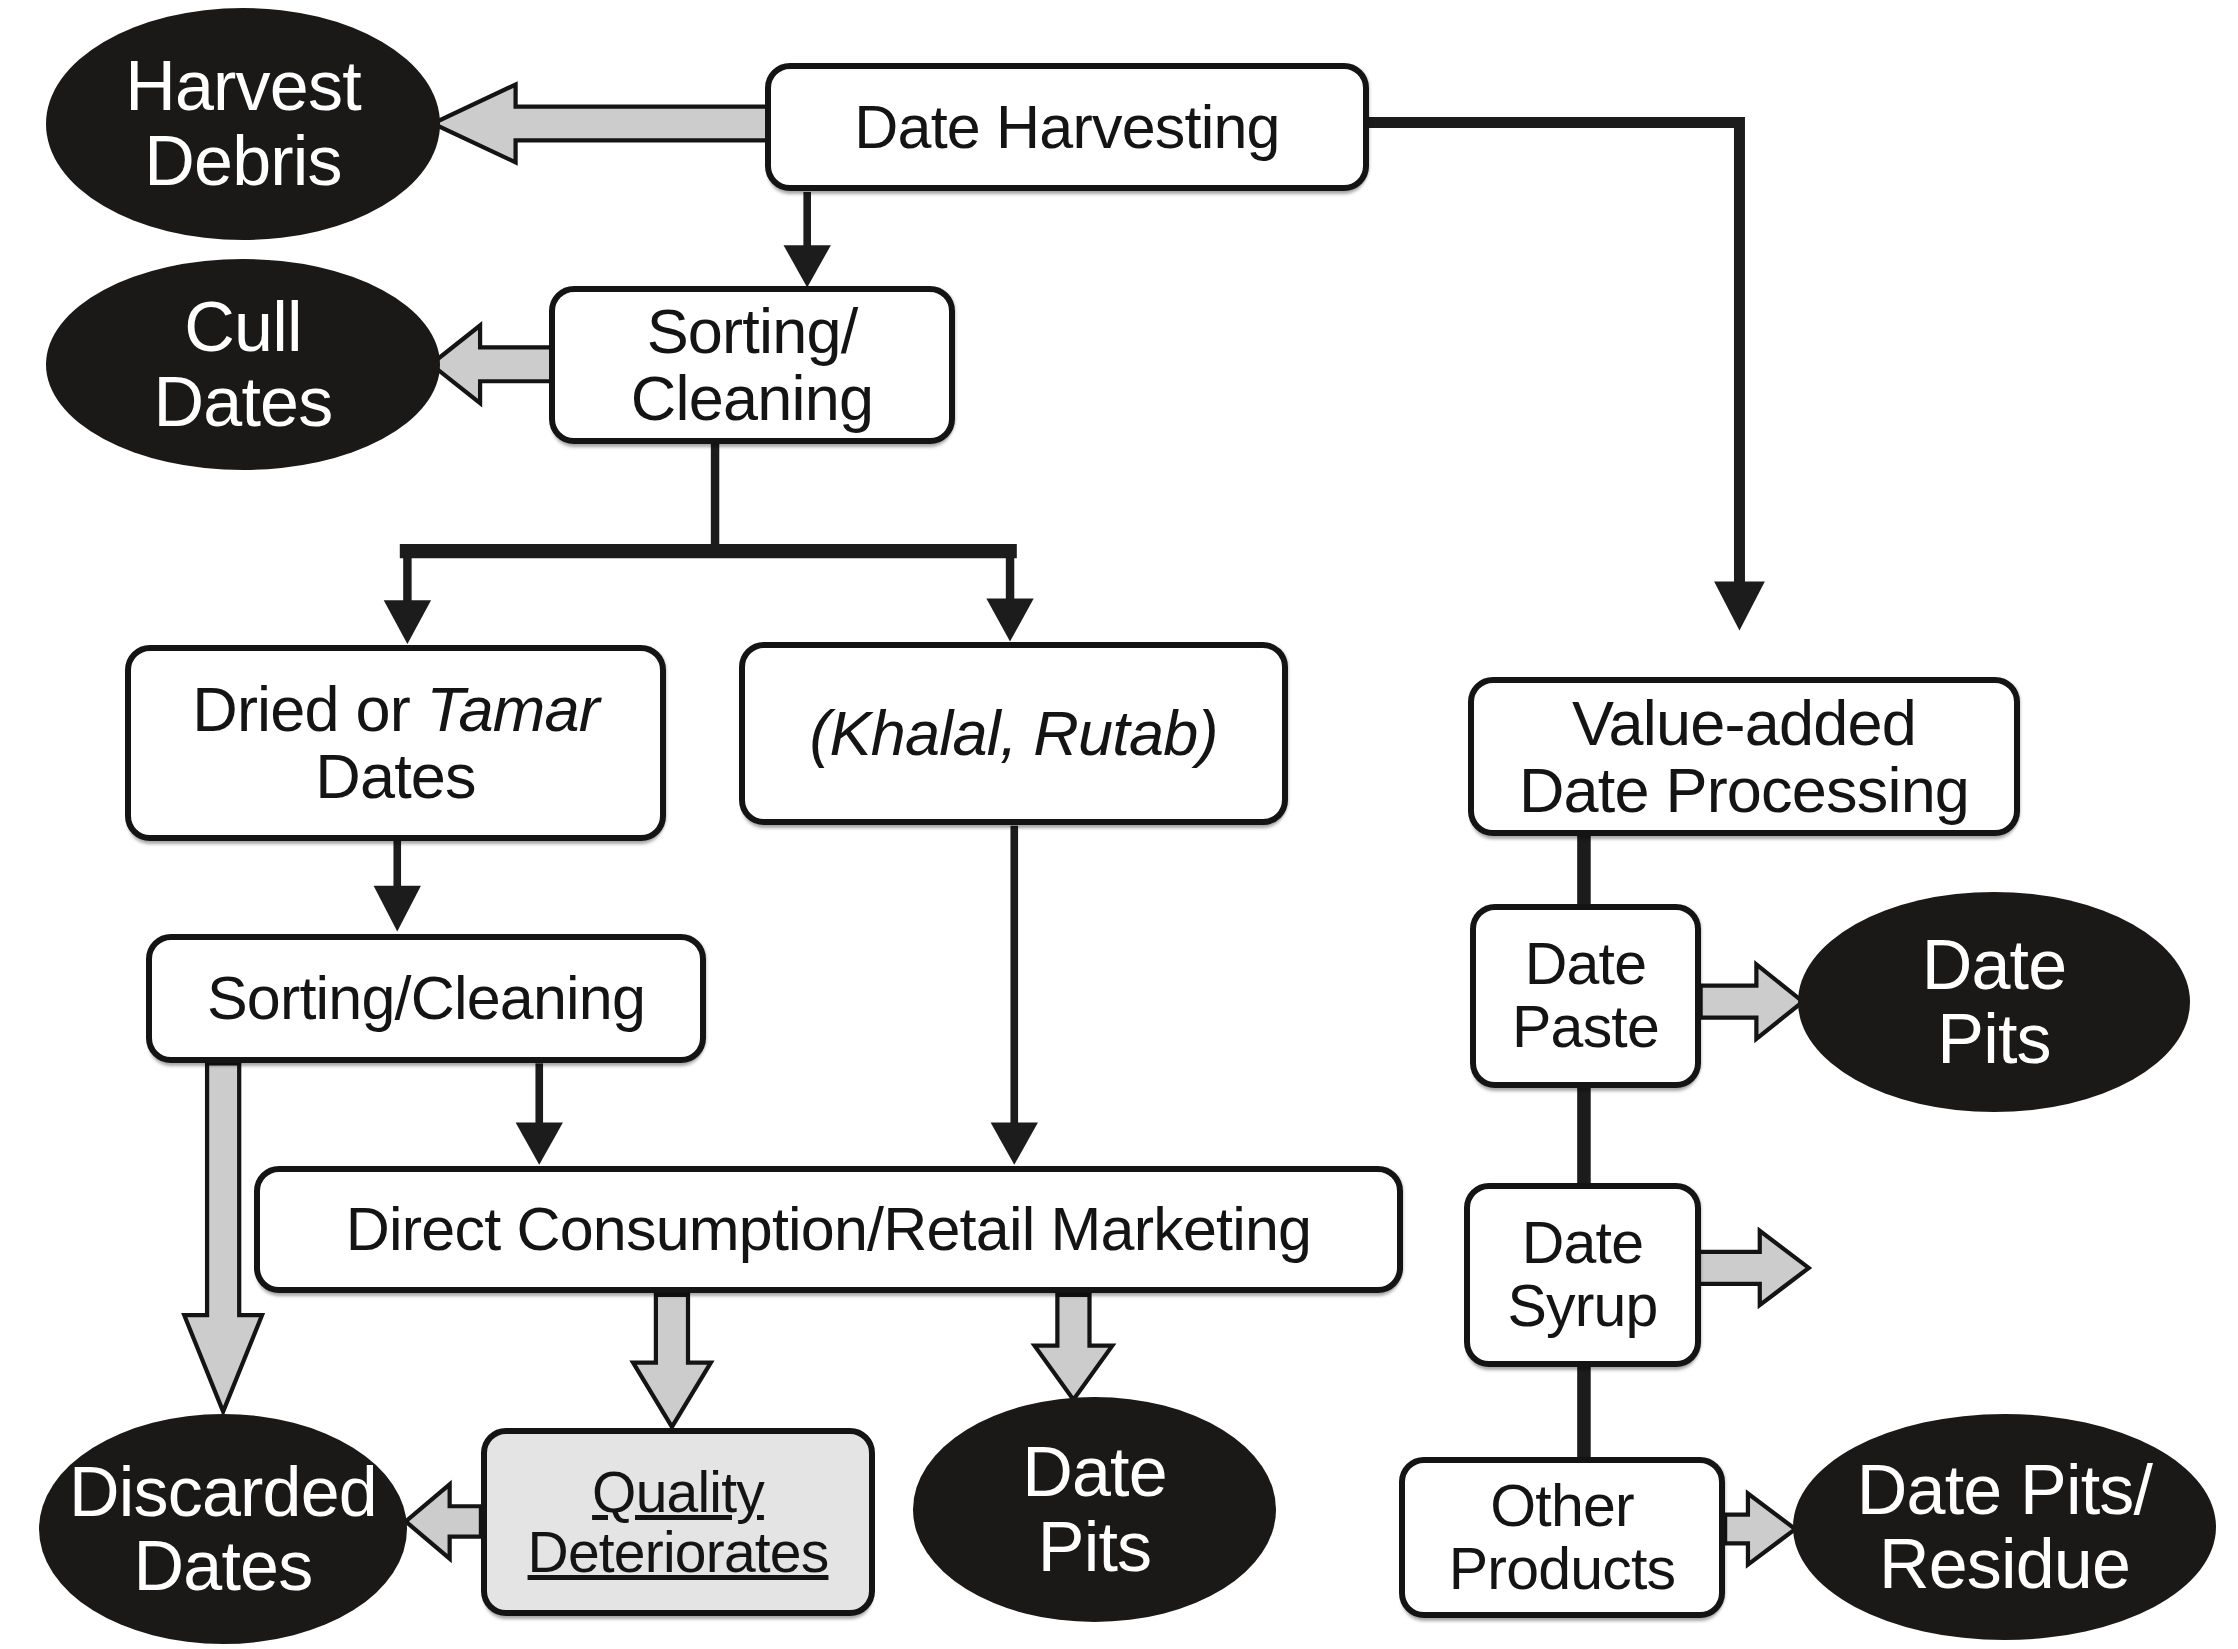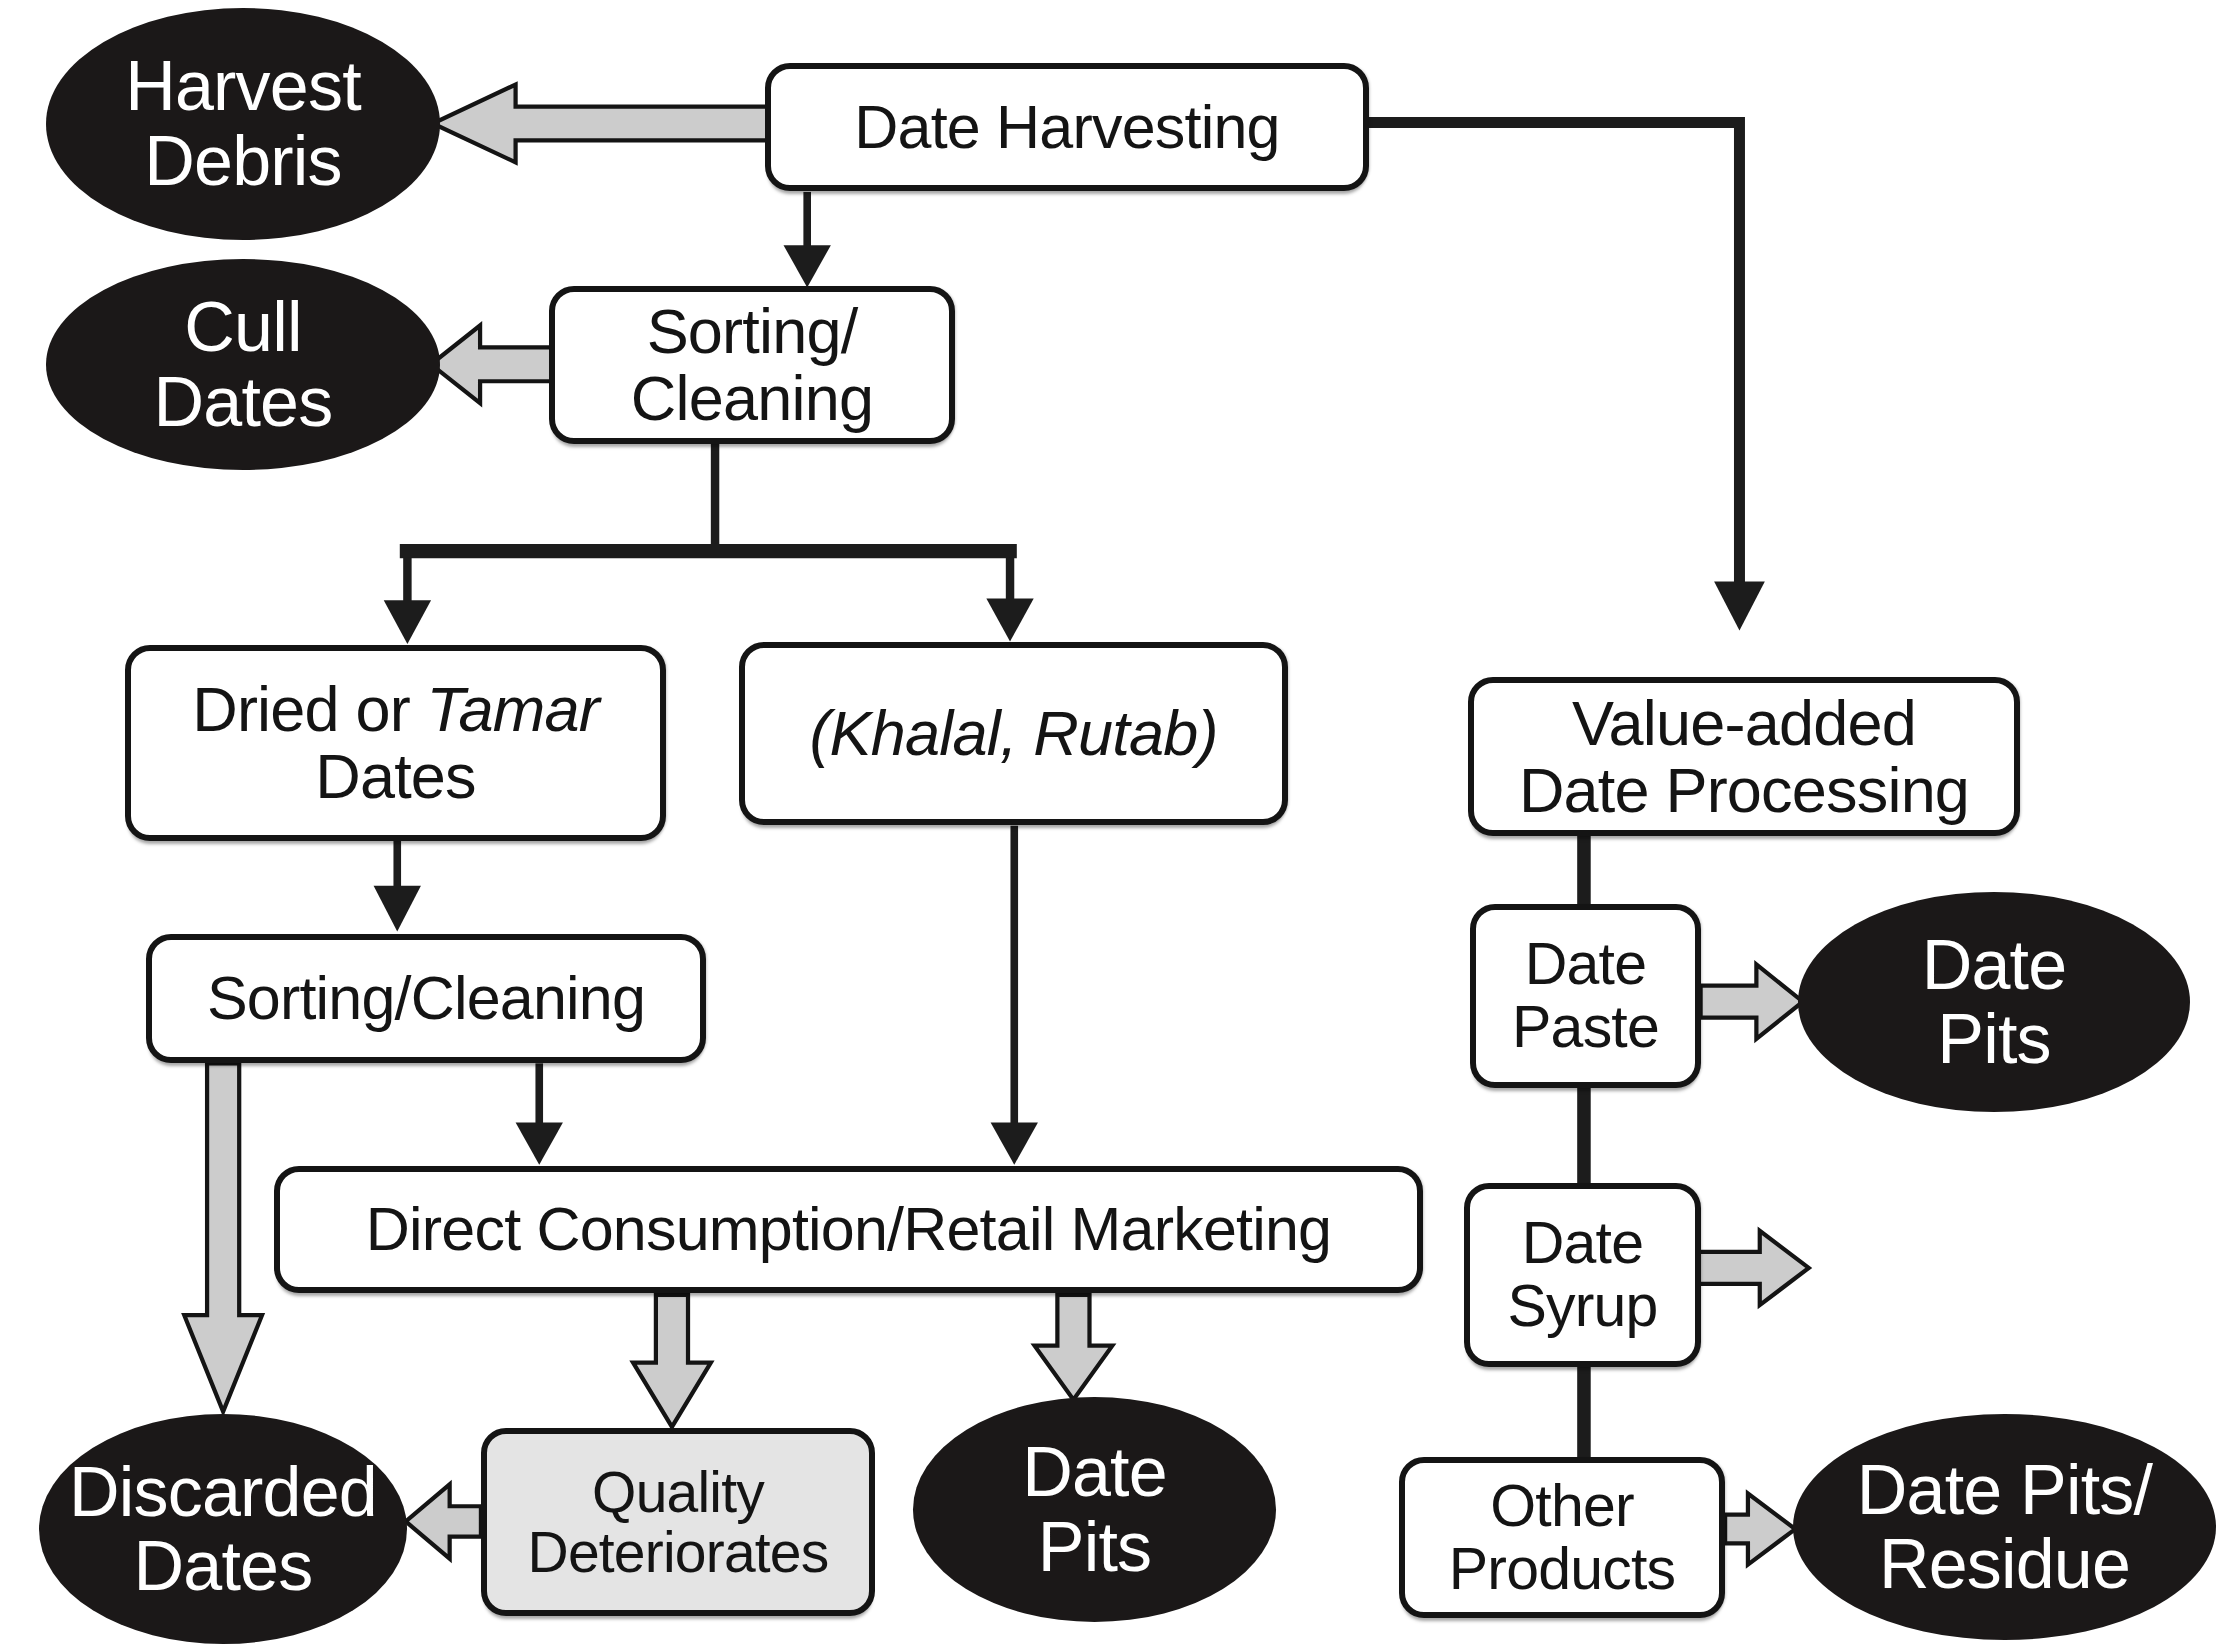--- a/index.html
+++ b/index.html
@@ -152,35 +152,35 @@
   <div class="node box" style="left:739px;top:642px;width:549px;height:183px;">
     <span class="line it">(Khalal, Rutab)</span>
   </div>
   <div class="node box" style="left:1468px;top:633px;width:552px;height:159px;margin-top:44px;">
     <span class="line">Value-added</span>
     <span class="line">Date Processing</span>
   </div>
   <div class="node box nowrap" style="left:146px;top:934px;width:560px;height:129px;">
     <span>Sorting/Cleaning</span>
   </div>
-  <div class="node box nowrap" style="left:254px;top:1166px;width:1149px;height:127px;margin-left:20px;">
+  <div class="node box nowrap" style="left:254px;top:1166px;width:1149px;height:127px;">
     <span>Direct Consumption/Retail Marketing</span>
   </div>
   <div class="node box small" style="left:1470px;top:904px;width:231px;height:184px;">
     <span class="line">Date</span>
     <span class="line">Paste</span>
   </div>
   <div class="node box small" style="left:1464px;top:1183px;width:237px;height:184px;">
     <span class="line">Date</span>
     <span class="line">Syrup</span>
   </div>
   <div class="node box small" style="left:1399px;top:1457px;width:326px;height:161px;">
     <span class="line">Other</span>
     <span class="line">Products</span>
   </div>
 
-  <div class="node note" style="left:481px;top:1428px;width:394px;height:188px;">
+  <div class="node note" style="left:481px;top:1428px;width:394px;height:188px;text-decoration:underline;">
     <span class="line">Quality</span>
     <span class="line">Deteriorates</span>
   </div>
 
 </div>
 
 
 </body></html>

